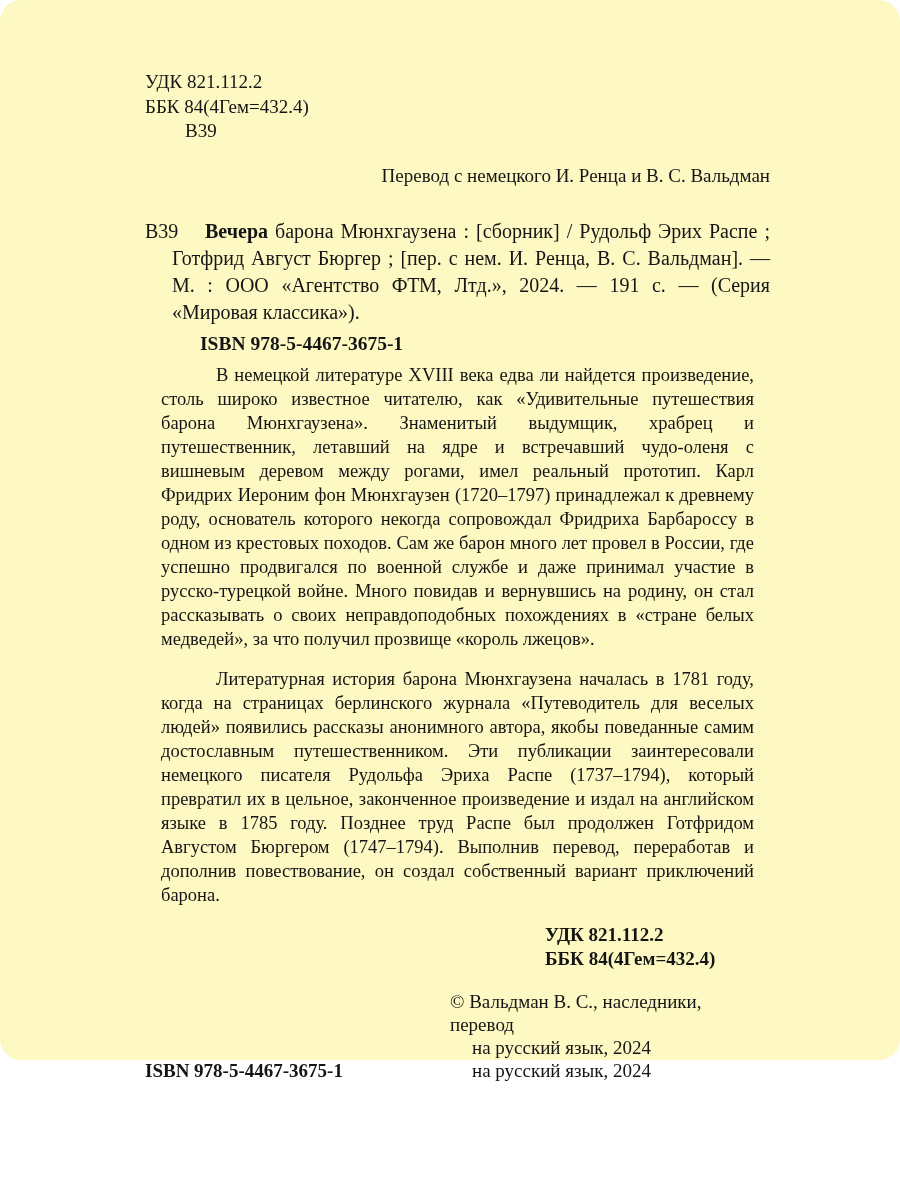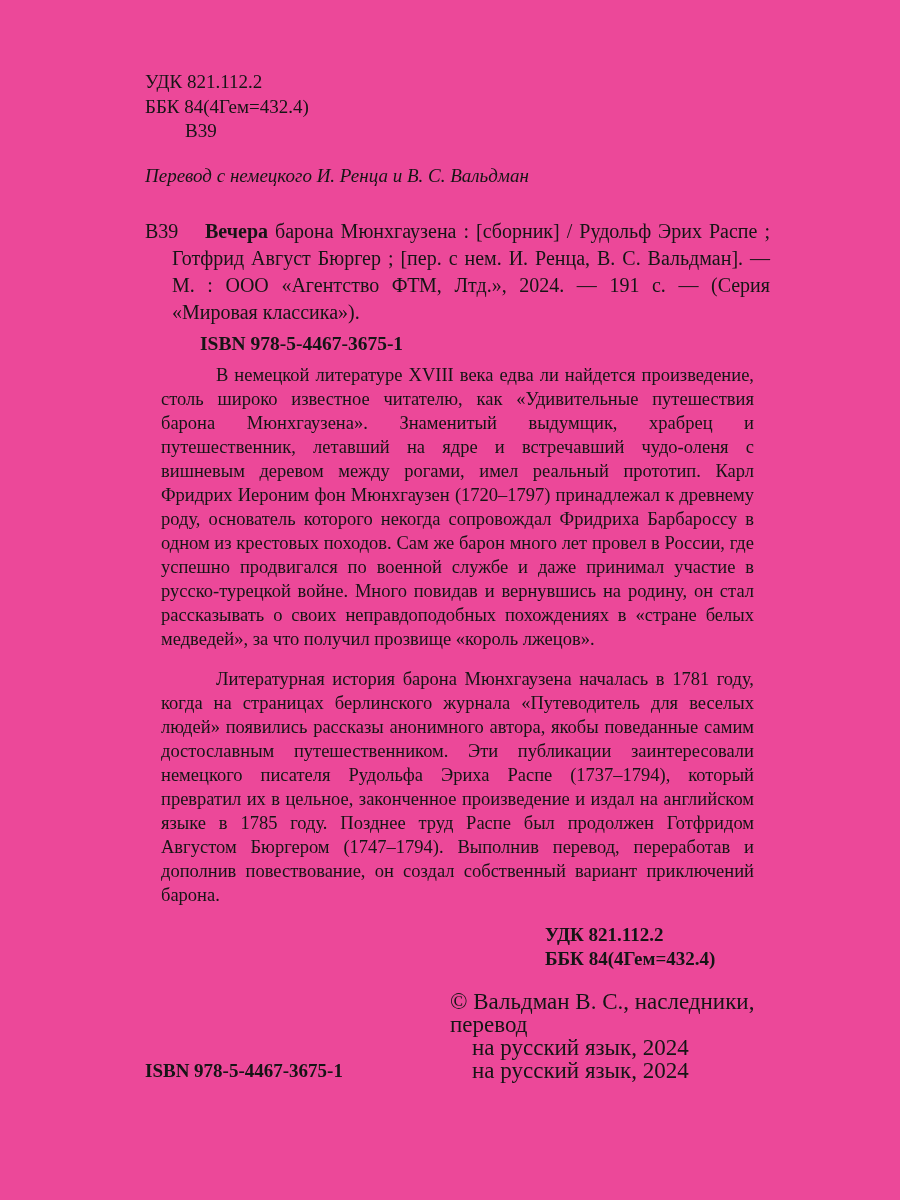--- a/index.html
+++ b/index.html
@@ -11,35 +11,35 @@
     width: 900px;
     height: 1200px;
     overflow: hidden;
     font-family: "Liberation Serif", "DejaVu Serif", serif;
     color: #151515;
   }
   .page {
     position: relative;
     box-sizing: border-box;
     width: 900px;
-    height: 1200px;
+    height: 1060px;
     padding: 70px 130px 40px 145px;
-    background: #ec4899;
+    background: #fef9c3;
+    border-radius: 21px;
   }
   .top-codes {
     font-size: 19px;
     line-height: 24.5px;
   }
   .top-codes .code {
     padding-left: 40px;
   }
   .credit {
     margin-top: 20px;
-    text-align: left;
-    font-style: italic;
+    text-align: right;
     font-size: 19px;
     line-height: 24px;
   }
   .entry-wrap {
     position: relative;
     margin-top: 30px;
   }
   .entry-code {
     position: absolute;
     left: 0;
@@ -91,21 +91,21 @@
   }
   .isbn-bottom {
     font-weight: bold;
     font-size: 19px;
     line-height: 23px;
     white-space: nowrap;
   }
   .copyright {
     margin-left: auto;
     width: 320px;
-    font-size: 23px;
+    font-size: 19px;
     line-height: 23px;
   }
   .c-item .c-line2 {
     padding-left: 22px;
   }
 </style>
 </head>
 <body>
 
 <div class="page">

